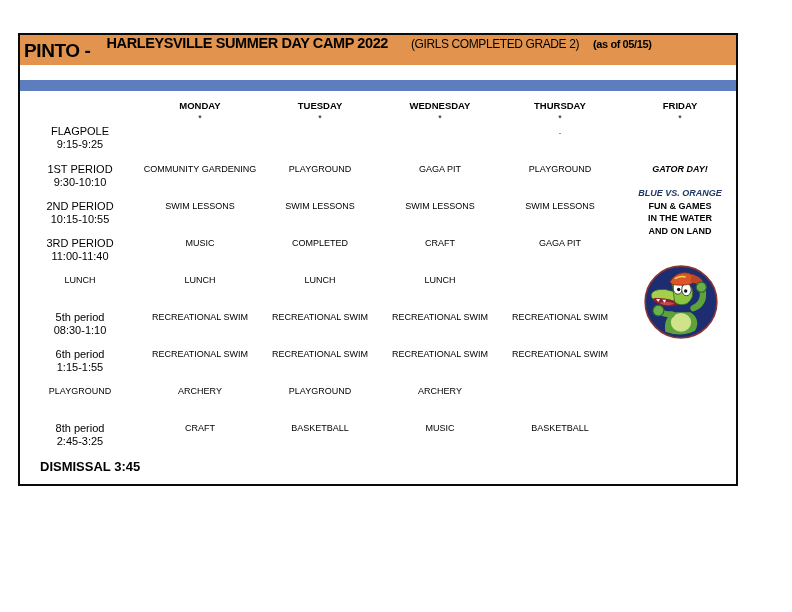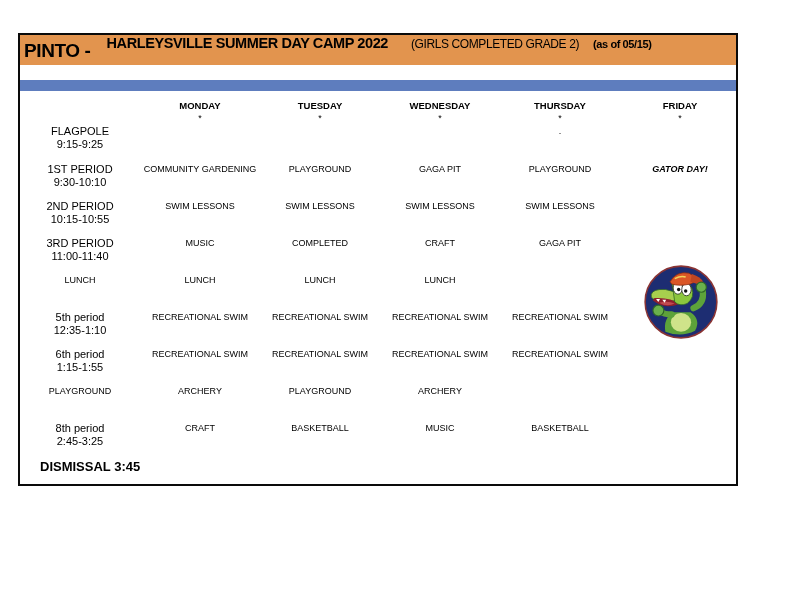--- a/index.html
+++ b/index.html
@@ -137,21 +137,21 @@
     <div class="col">LUNCH</div>
     <div class="col">LUNCH</div>
     <div class="col">LUNCH</div>
     <div class="col">LUNCH</div>
     <div class="col"></div>
   </div>
 
   <div class="t-row" style="top:276px">
     <div class="col">
       <div class="label-line">5th period</div>
-      <div class="label-line">12:35-1:10</div>
+      <div class="label-line">08:30-1:10</div>
     </div>
     <div class="col">RECREATIONAL SWIM</div>
     <div class="col">RECREATIONAL SWIM</div>
     <div class="col">RECREATIONAL SWIM</div>
     <div class="col">RECREATIONAL SWIM</div>
     <div class="col"></div>
   </div>
 
   <div class="t-row" style="top:313px">
     <div class="col">
@@ -178,20 +178,26 @@
       <div class="label-line">8th period</div>
       <div class="label-line">2:45-3:25</div>
     </div>
     <div class="col">CRAFT</div>
     <div class="col">BASKETBALL</div>
     <div class="col">MUSIC</div>
     <div class="col">BASKETBALL</div>
     <div class="col"></div>
   </div>
 
+  <div class="friday-notes">
+    <div class="note-0">BLUE VS. ORANGE</div>
+    <div class="note-1">FUN &amp; GAMES</div>
+    <div class="note-2">IN THE WATER</div>
+    <div class="note-3">AND ON LAND</div>
+  </div>
 
   <div class="mascot">
     <svg viewBox="0 0 100 100" width="78" height="78" aria-hidden="true">
 
       <circle cx="50" cy="50" r="46" fill="#1d2d72" stroke="#8a3434" stroke-width="2"></circle>
 
       <path d="M30 88 Q50 96 68 87 Q76 72 62 63 L40 63 Q27 71 30 88 Z" fill="#5da23a"></path>
 
       <ellipse cx="50" cy="76" rx="13" ry="12" fill="#cfe38a"></ellipse>
 

